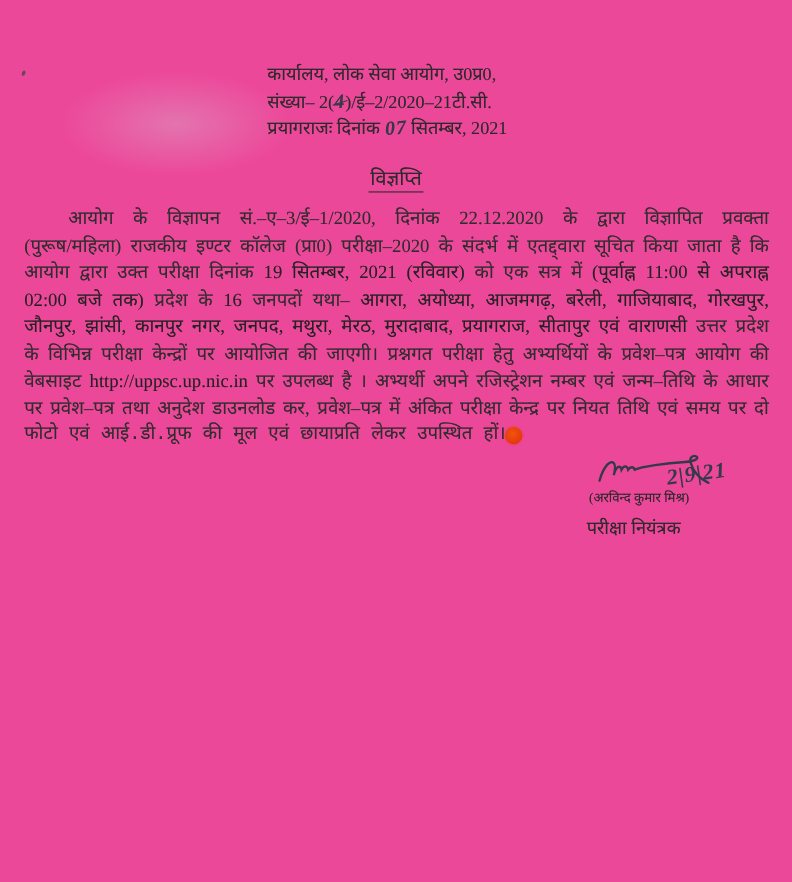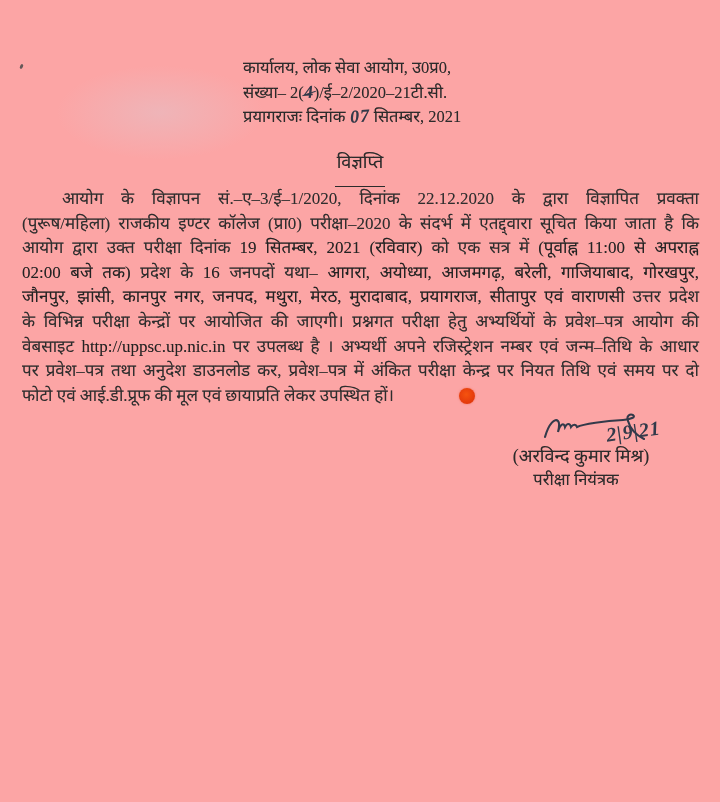--- a/index.html
+++ b/index.html
@@ -1,17 +1,17 @@
 <!DOCTYPE html>
 <html><head>
 <meta charset="utf-8">
 <style>
   html,body { margin:0; padding:0; background:#ffffff; }
   .page {
-    position:relative; width:720px; height:802px; background:#fca5a5;
+    position:relative; width:720px; height:802px; background:#ec4899;
     font-family:"Liberation Serif","DejaVu Serif",serif;
     color:#2e2e2e; overflow:hidden;
     -webkit-font-smoothing:antialiased;
   }
   .smudge {
     position:absolute; left:55px; top:65px; width:210px; height:95px;
     background:radial-gradient(ellipse at center, rgba(208,216,228,0.30), rgba(255,255,255,0) 70%);
     pointer-events:none;
   }
   .speck {
@@ -30,46 +30,46 @@
   }
   .hand.strike::after {
     content:""; position:absolute; left:-2px; right:-2px; top:55%;
     border-top:1.6px solid #333a4a; transform:rotate(-14deg);
   }
   .title-row {
     position:absolute; left:0; top:149px; width:720px; text-align:center;
   }
   .title-row span {
     font-size:18px; color:#2b2b2b; border-bottom:1.6px solid #2b2b2b;
-    padding:0 2px 14px 2px; text-shadow:0 0 0.4px rgba(0,0,0,0.25);
+    padding:0 2px 2px 2px; text-shadow:0 0 0.4px rgba(0,0,0,0.25);
   }
   .para {
     position:absolute; left:22px; top:187px; width:677px;
     font-size:17px; line-height:24.6px; color:#2e2e2e;
     text-shadow:0 0 0.4px rgba(0,0,0,0.22);
   }
   .line { text-align:justify; text-align-last:justify; }
   .line.first { text-indent:40px; }
-  .line.last { text-align-last:left; }
+  .line.last { text-align-last:left;font-family:Liberation Mono, monospace; }
   .b { font-weight:400; color:#232323; }
   .red-dot {
     position:absolute; left:459px; top:388px; width:16px; height:16px;
     border-radius:50%;
     background:radial-gradient(circle at 45% 40%, #f5530f 0%, #e63c0c 60%, #d5320a 100%);
     box-shadow:0 0 2px rgba(230,60,12,0.5);
   }
   .sig-flourish { position:absolute; left:543px; top:413px; }
   .sig-date {
     position:absolute; left:606px; top:420px; font-size:20px;
     color:#333a4a; font-style:italic; font-weight:700;
     transform:rotate(-8deg); letter-spacing:1px; white-space:nowrap;
   }
   .sig-name {
     position:absolute; left:496px; top:443px; width:170px; text-align:center;
-    font-size:18px; color:#2b2b2b; white-space:nowrap;
+    font-size:12px; color:#2b2b2b; white-space:nowrap;
     text-shadow:0 0 0.4px rgba(0,0,0,0.25);
   }
   .sig-desig {
     position:absolute; left:496px; top:467px; width:160px; text-align:center;
     font-size:16.5px; color:#2b2b2b; white-space:nowrap;
     text-shadow:0 0 0.4px rgba(0,0,0,0.25);
   }
 </style>
 </head>
 <body>

